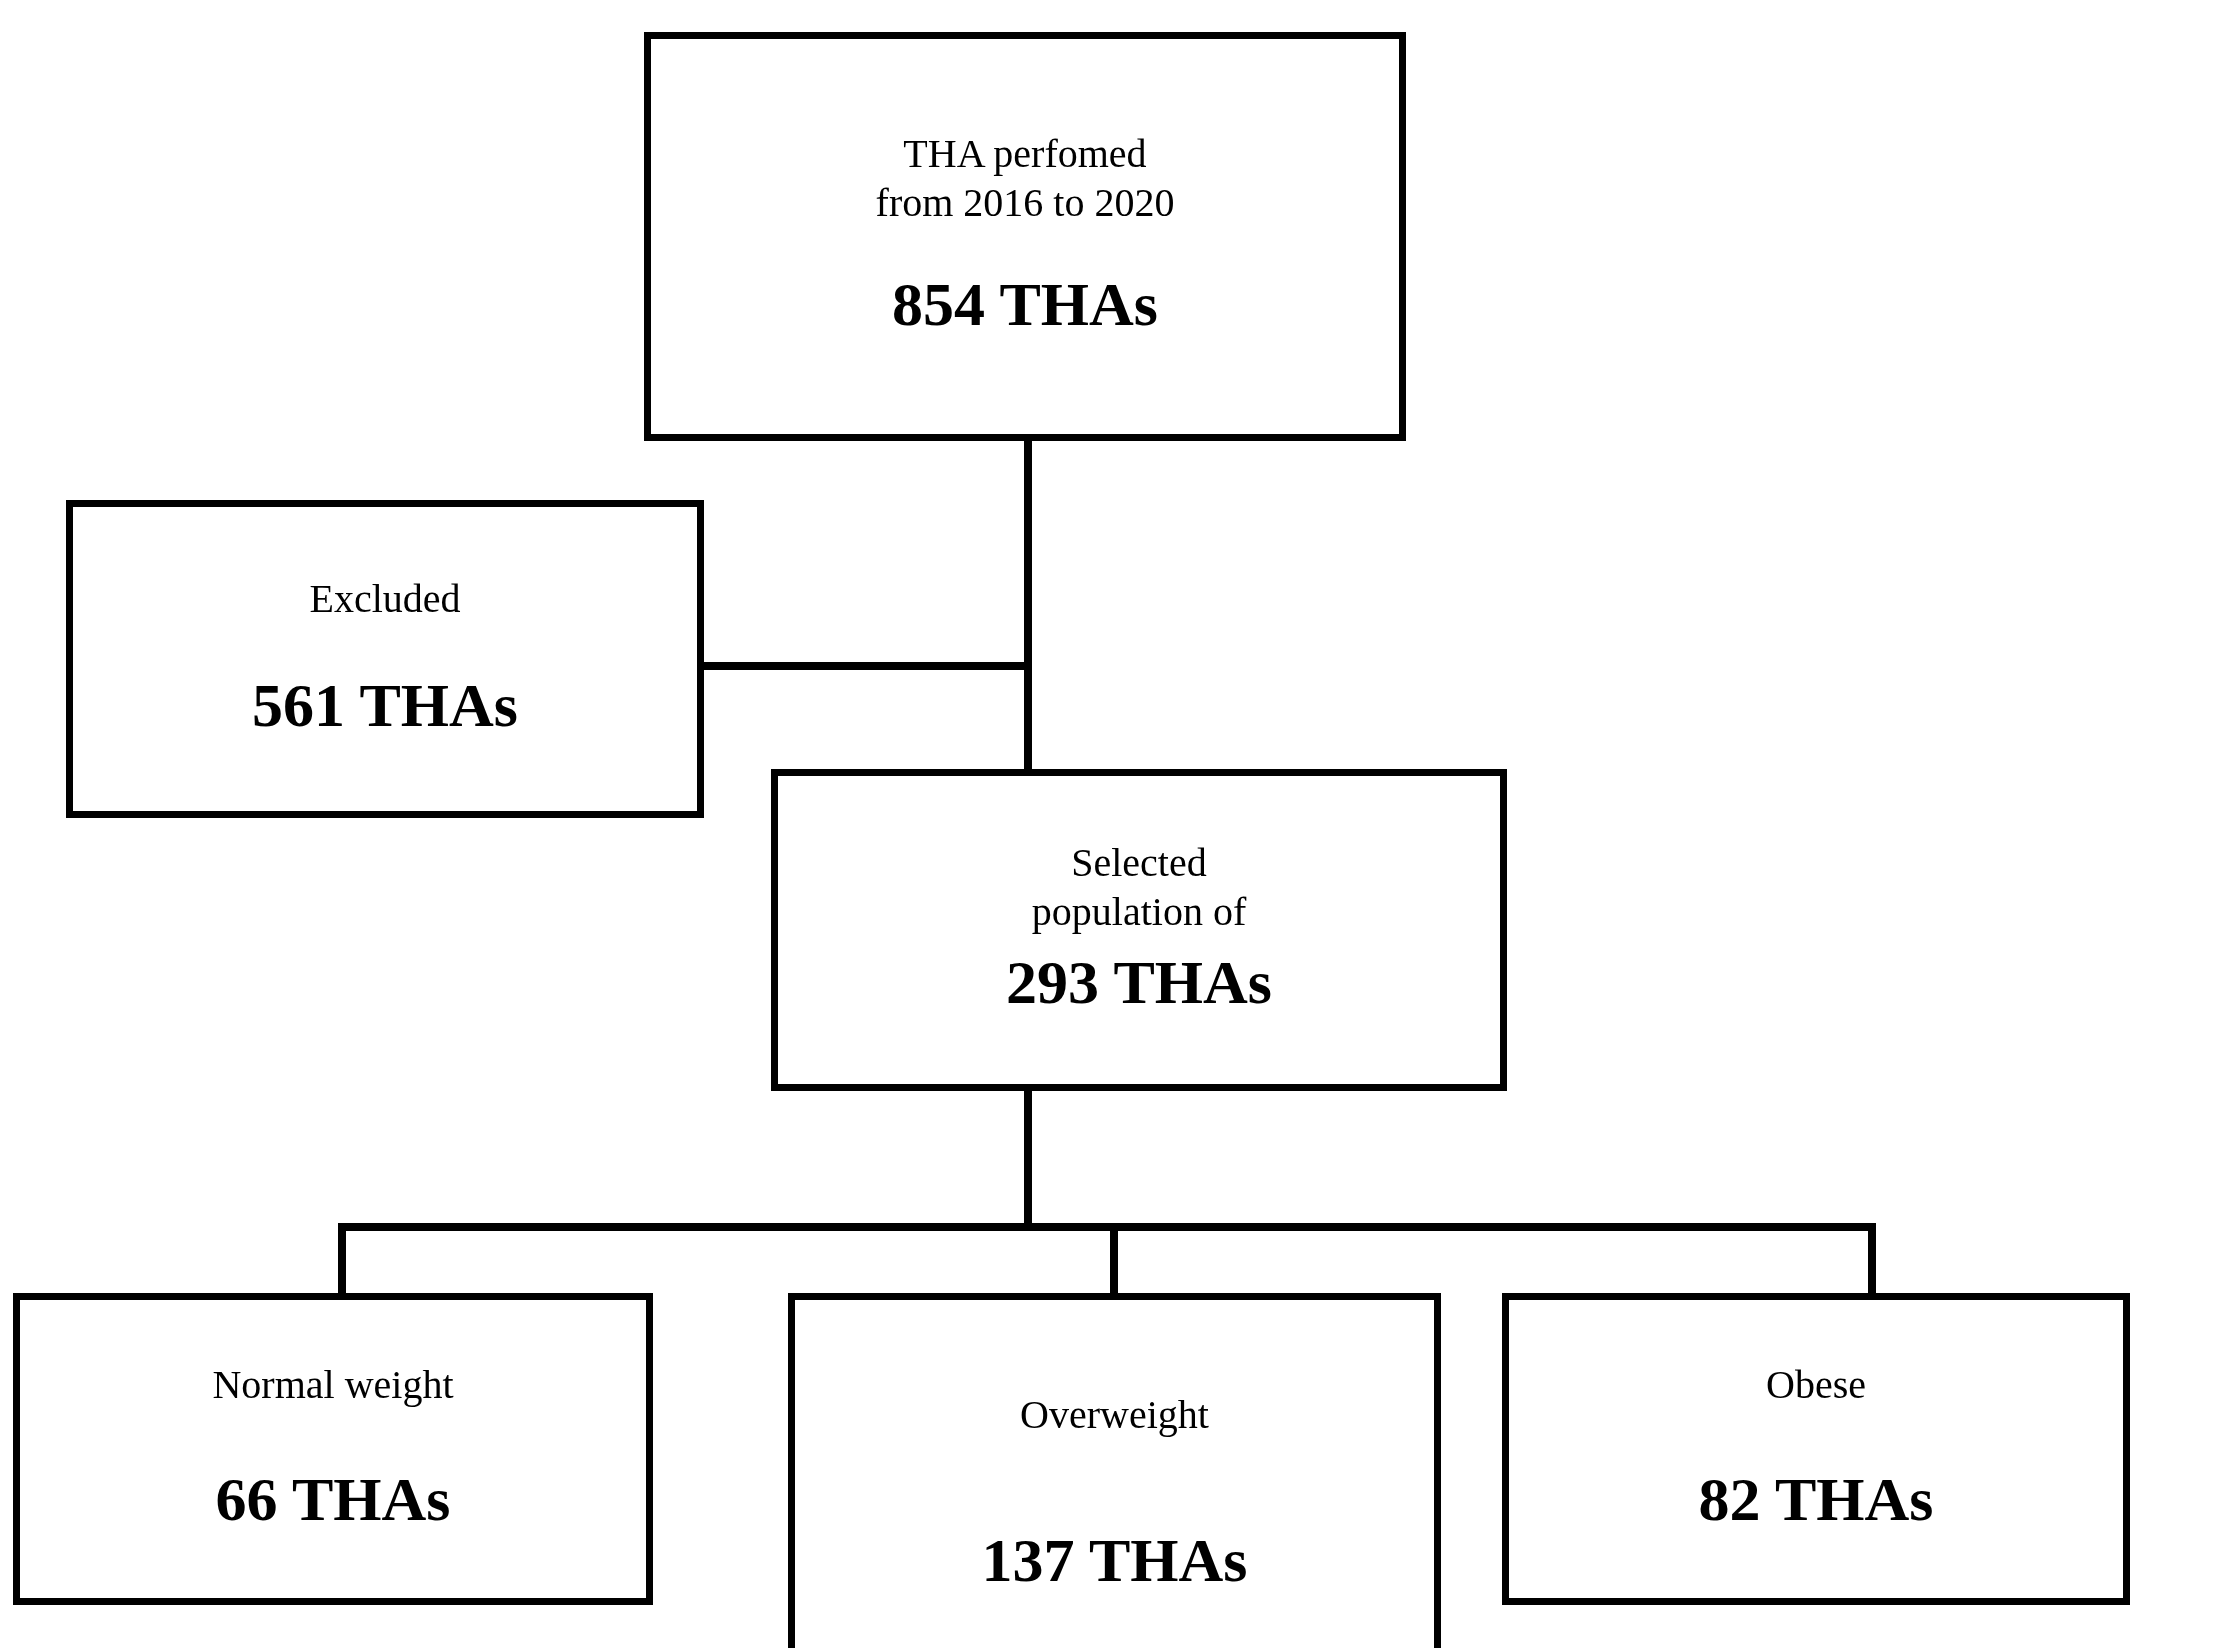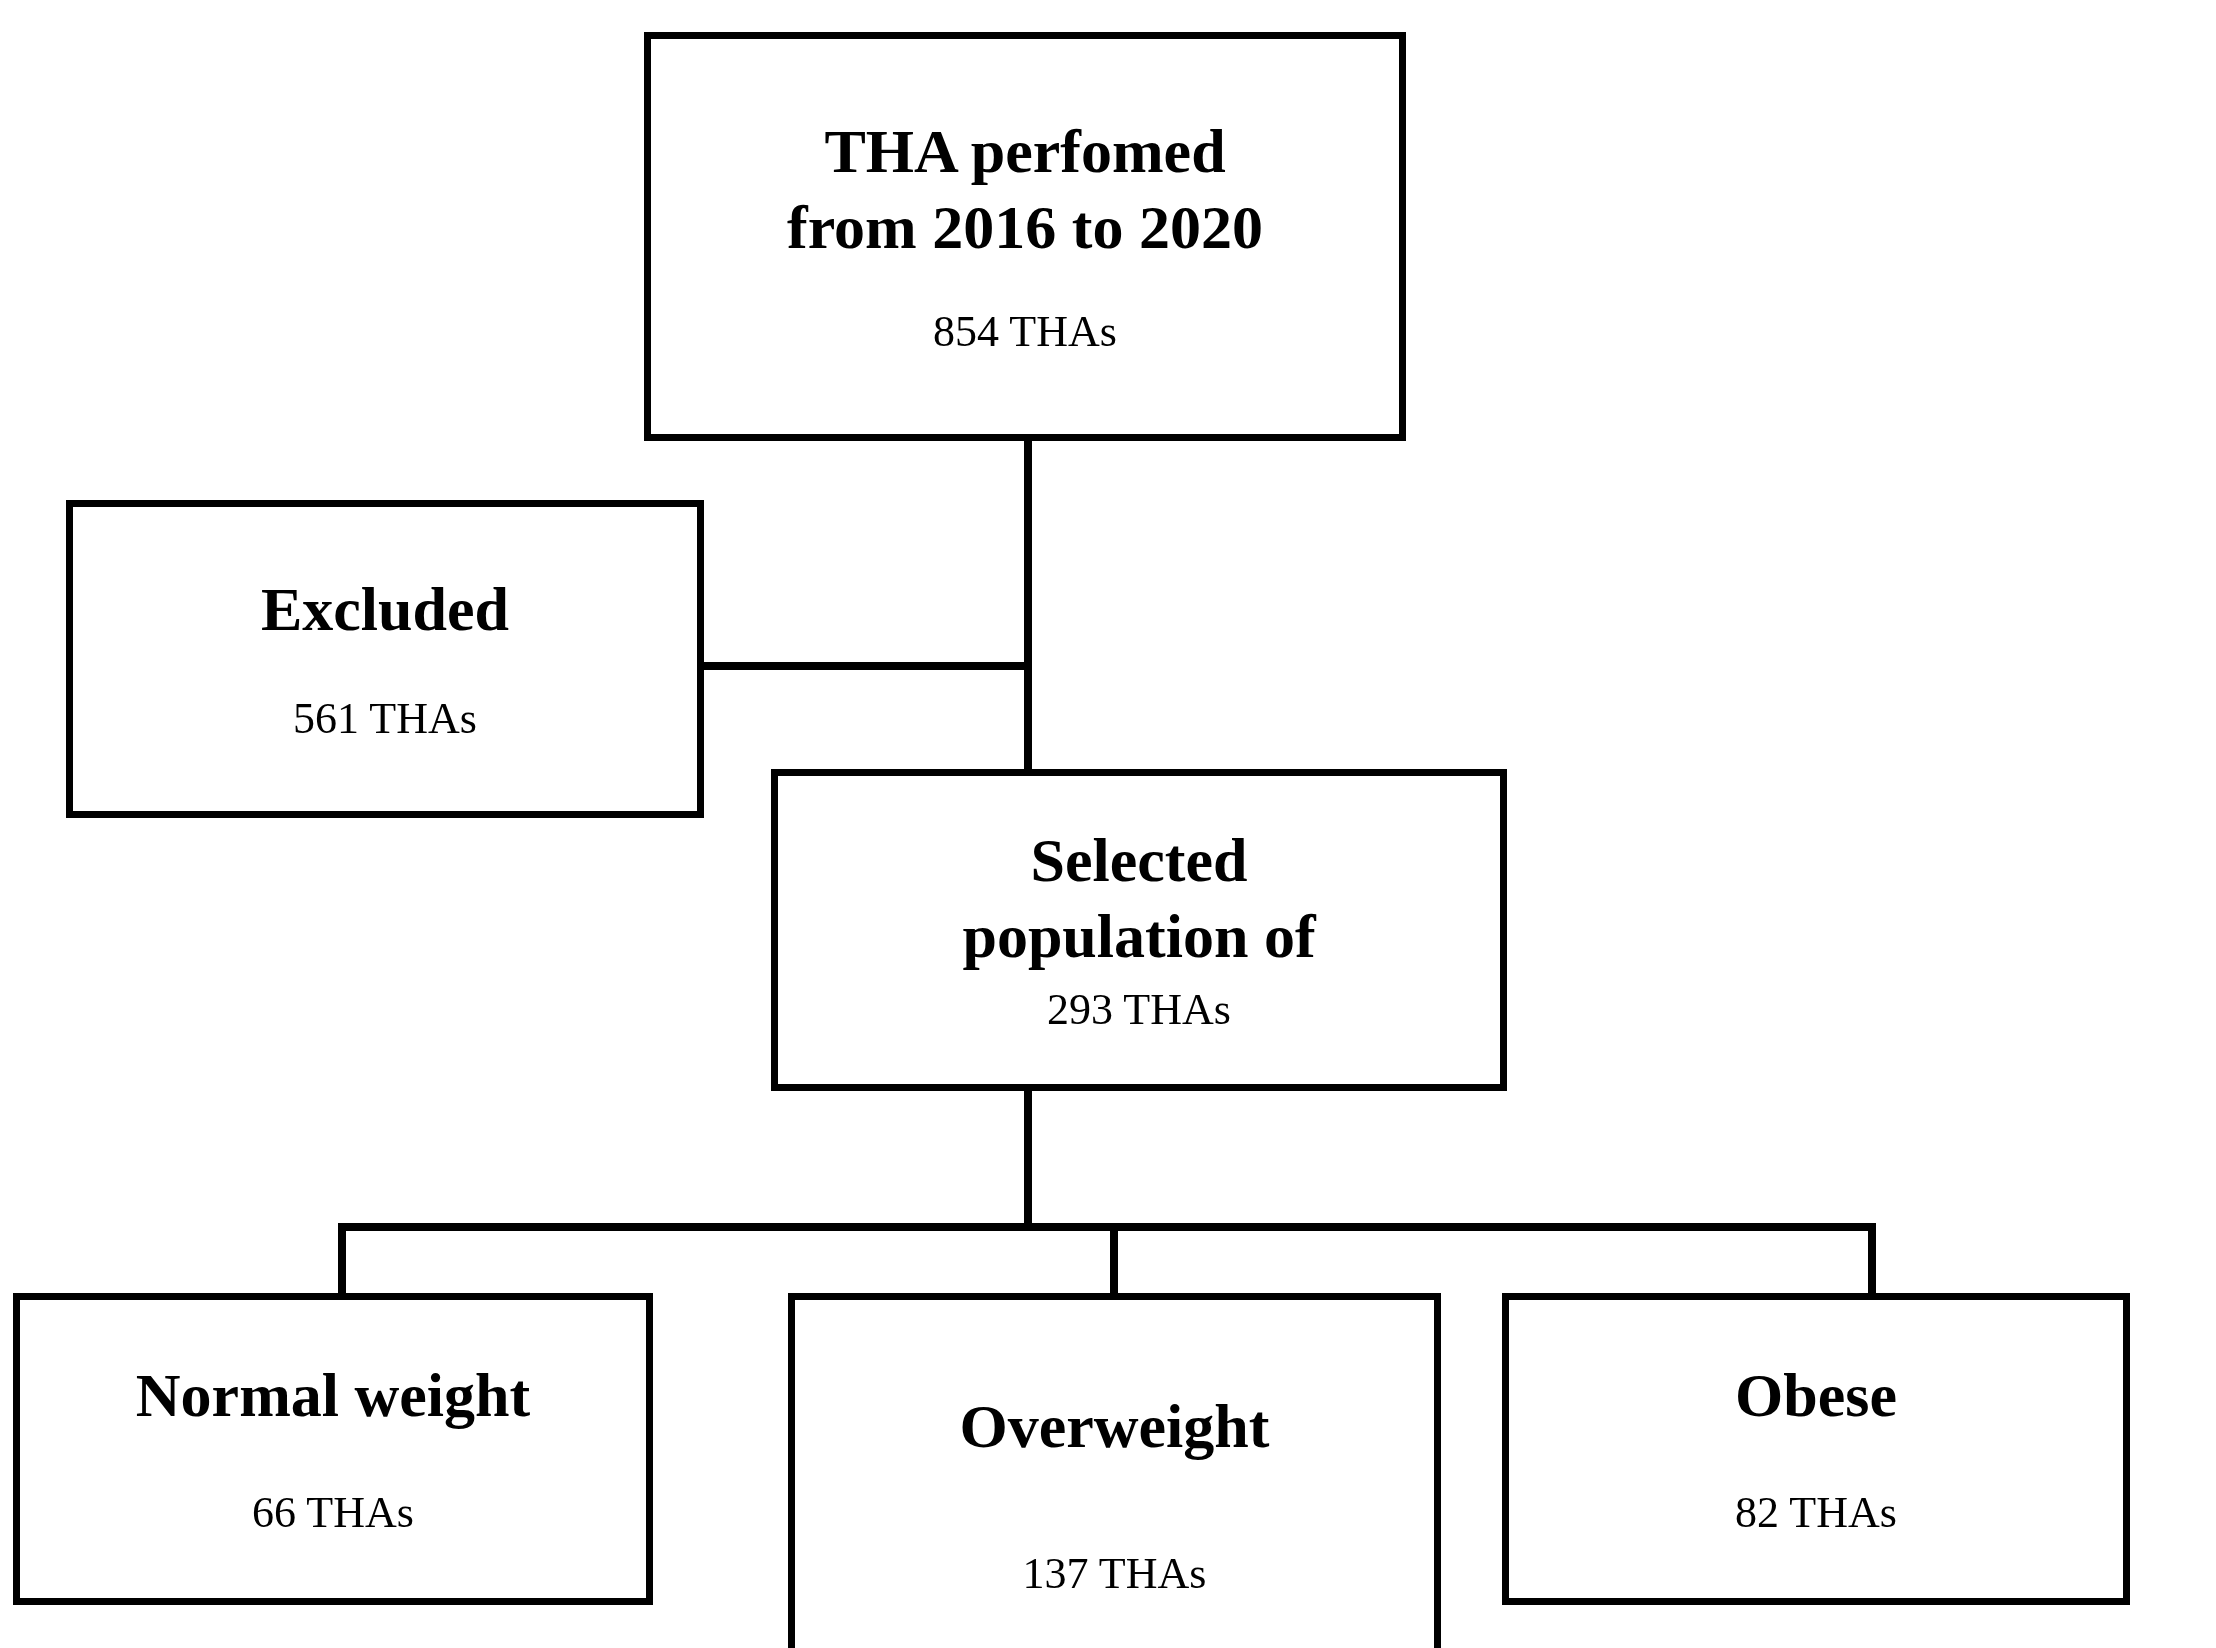--- a/index.html
+++ b/index.html
@@ -25,28 +25,28 @@
     display: flex;
     flex-direction: column;
     align-items: center;
     justify-content: center;
     text-align: center;
     line-height: 1.22;
     z-index: 5;
   }
   .node .line-reg {
     display: block;
-    font-weight: 700;
-    font-size: 62px;
+    font-weight: 400;
+    font-size: 40px;
     white-space: nowrap;
   }
   .node .line-bold {
     display: block;
-    font-weight: 400;
-    font-size: 44px;
+    font-weight: 700;
+    font-size: 62px;
     white-space: nowrap;
   }
   
   .node .line-bold { margin-top: 29px; }
 
   
   #node-top       { left: 644px;  top: 32px;   width: 762px; height: 409px; }
   #node-excluded  { left: 46px;   top: 500px;  width: 638px; height: 318px; margin-left: 20px; }
   #node-selected  { left: 771px;  top: 769px;  width: 736px; height: 322px; }
   #node-normal    { left: 13px;   top: 1293px; width: 640px; height: 312px; }

